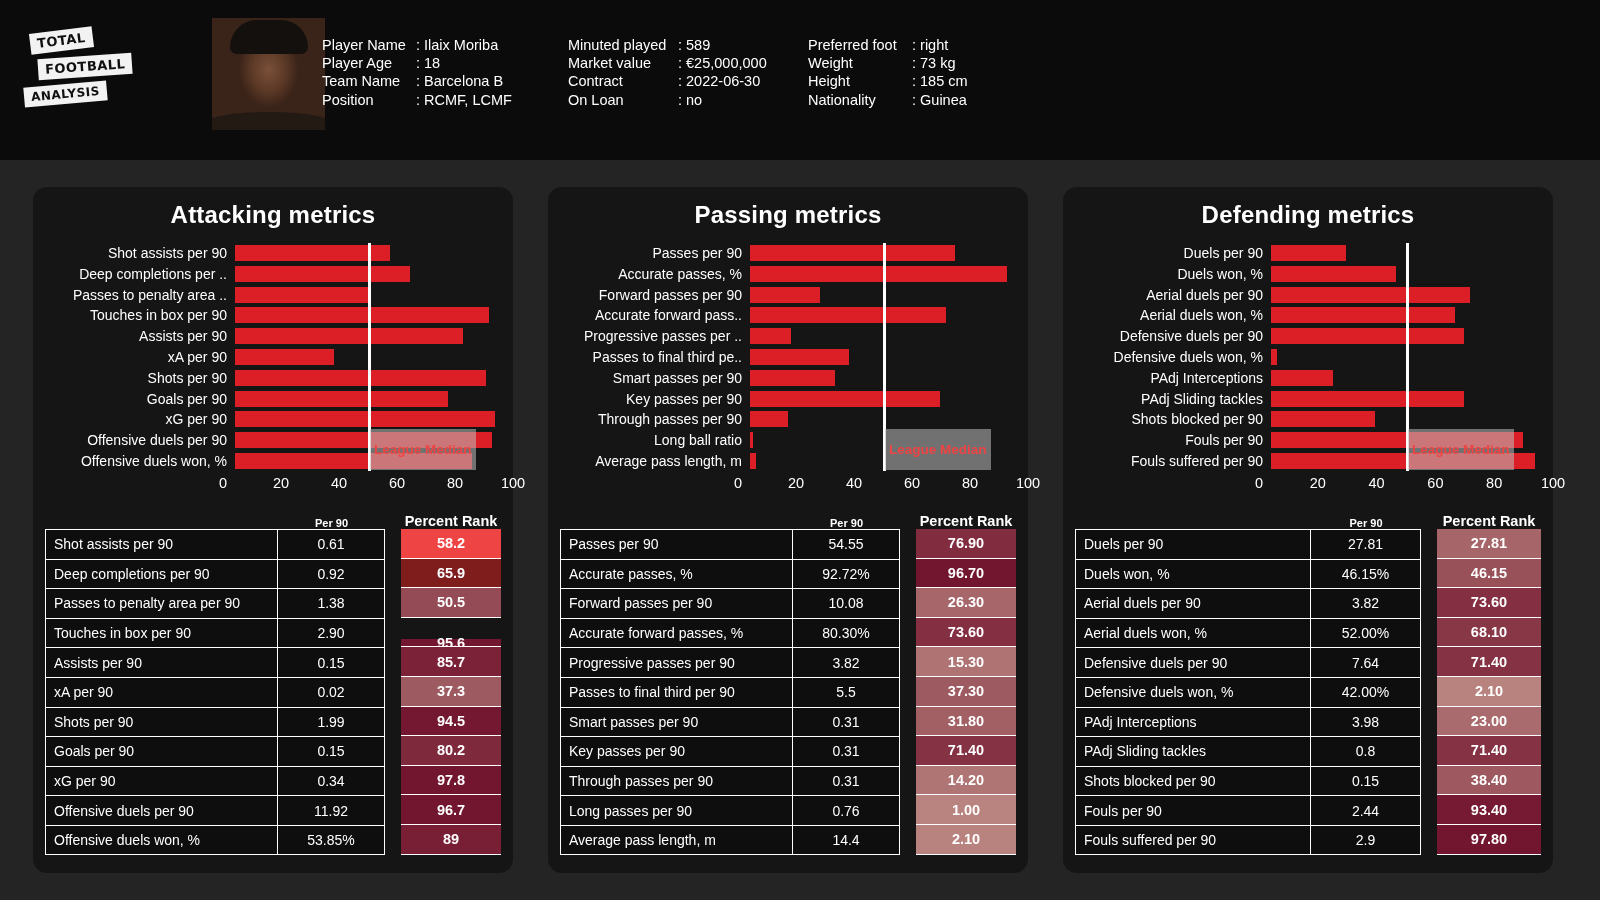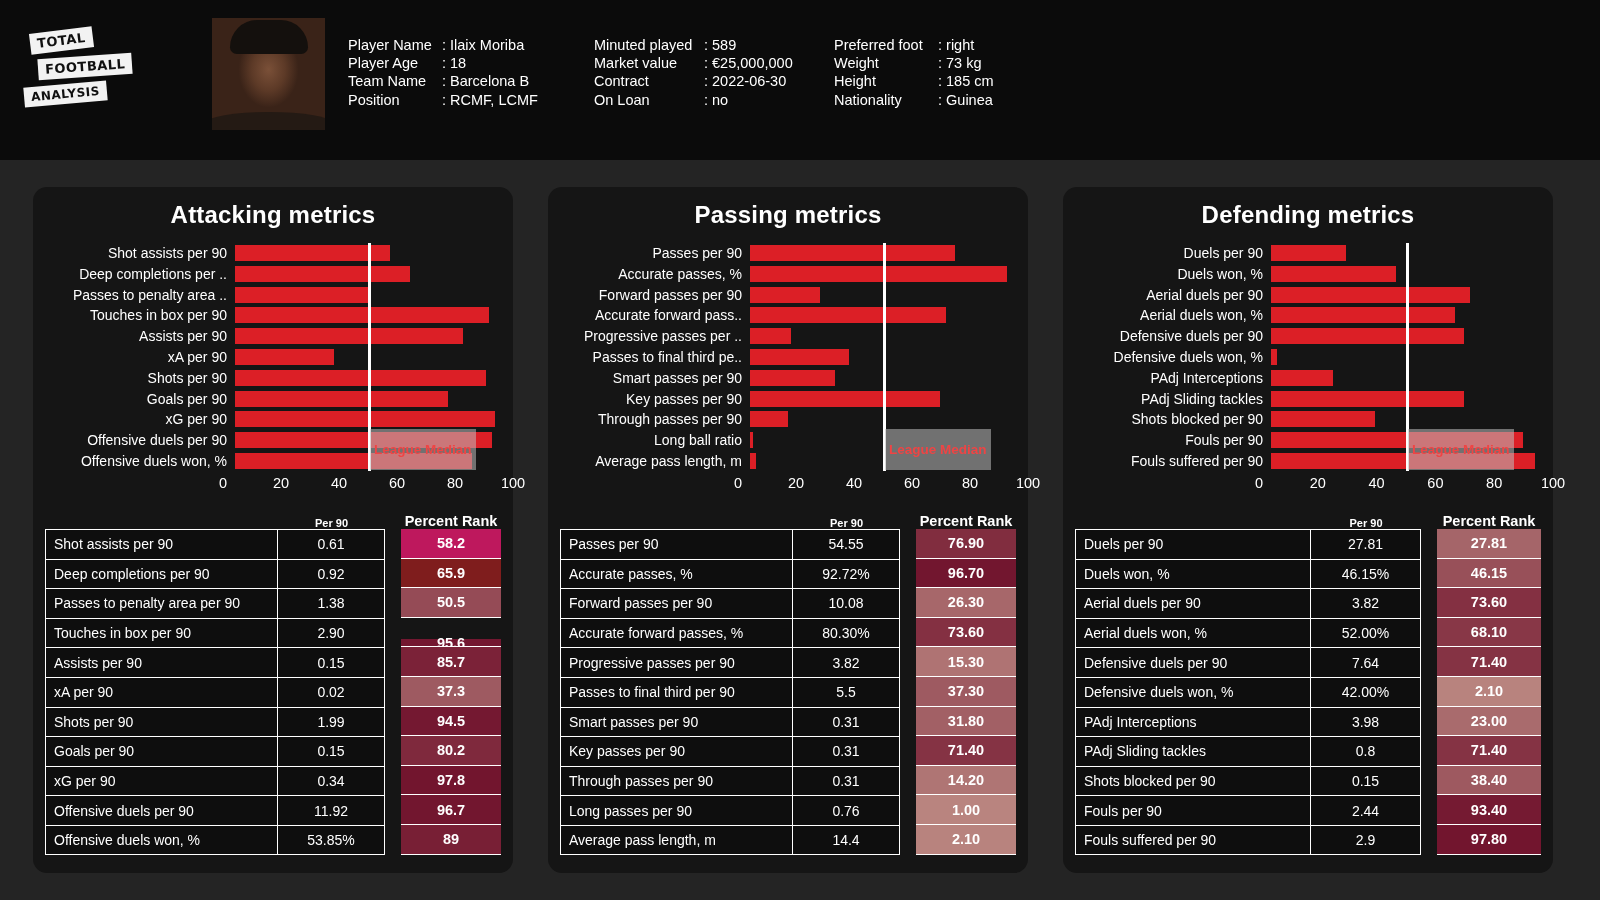--- a/index.html
+++ b/index.html
@@ -44,21 +44,21 @@
   }
   .photo-hair {
     position: absolute; left: 18px; top: 2px; width: 78px; height: 34px;
     background: #14100d; border-radius: 40px 40px 10px 10px;
   }
   .photo-shoulder {
     position: absolute; left: -6px; bottom: -4px; width: 126px; height: 22px;
     background: #241a14; border-radius: 50% 50% 0 0;
   }
 
-  .info-cols { position: absolute; left: 348px; top: 36px; display: flex; }
+  .info-cols { position: absolute; left: 322px; top: 36px; display: flex; }
   .info-col { display: flex; }
   .info-col.c1 { width: 246px; }
   .info-col.c2 { width: 240px; }
   .info-col.c3 { width: 230px; }
   .info-keys, .info-vals { display: flex; flex-direction: column; }
   .info-keys { min-width: 92px; }
   .info-col.c2 .info-keys { min-width: 108px; }
   .info-col.c3 .info-keys { min-width: 102px; }
   .info-keys div, .info-vals div {
     color: #ffffff; font-size: 14.5px; line-height: 18.2px;
@@ -302,21 +302,21 @@
       </div>
     <div class="table-wrap">
         <div class="t-head">
           <div class="h-metric"></div>
           <div class="h-per90">Per 90</div>
           <div class="h-rank">Percent Rank</div>
         </div>
         <div class="t-row">
           <div class="c-metric">Shot assists per 90</div>
           <div class="c-per90">0.61</div>
-          <div class="c-rank" style="background: #be185d; text-align: right;">58.2</div>
+          <div class="c-rank" style="background: #ef4444; text-align: right;">58.2</div>
         </div>
         <div class="t-row">
           <div class="c-metric">Deep completions per 90</div>
           <div class="c-per90">0.92</div>
           <div class="c-rank" style="background: #7f1d1d;">65.9</div>
         </div>
         <div class="t-row">
           <div class="c-metric">Passes to penalty area per 90</div>
           <div class="c-per90">1.38</div>
           <div class="c-rank" style="background: rgb(149, 75, 86);">50.5</div>

